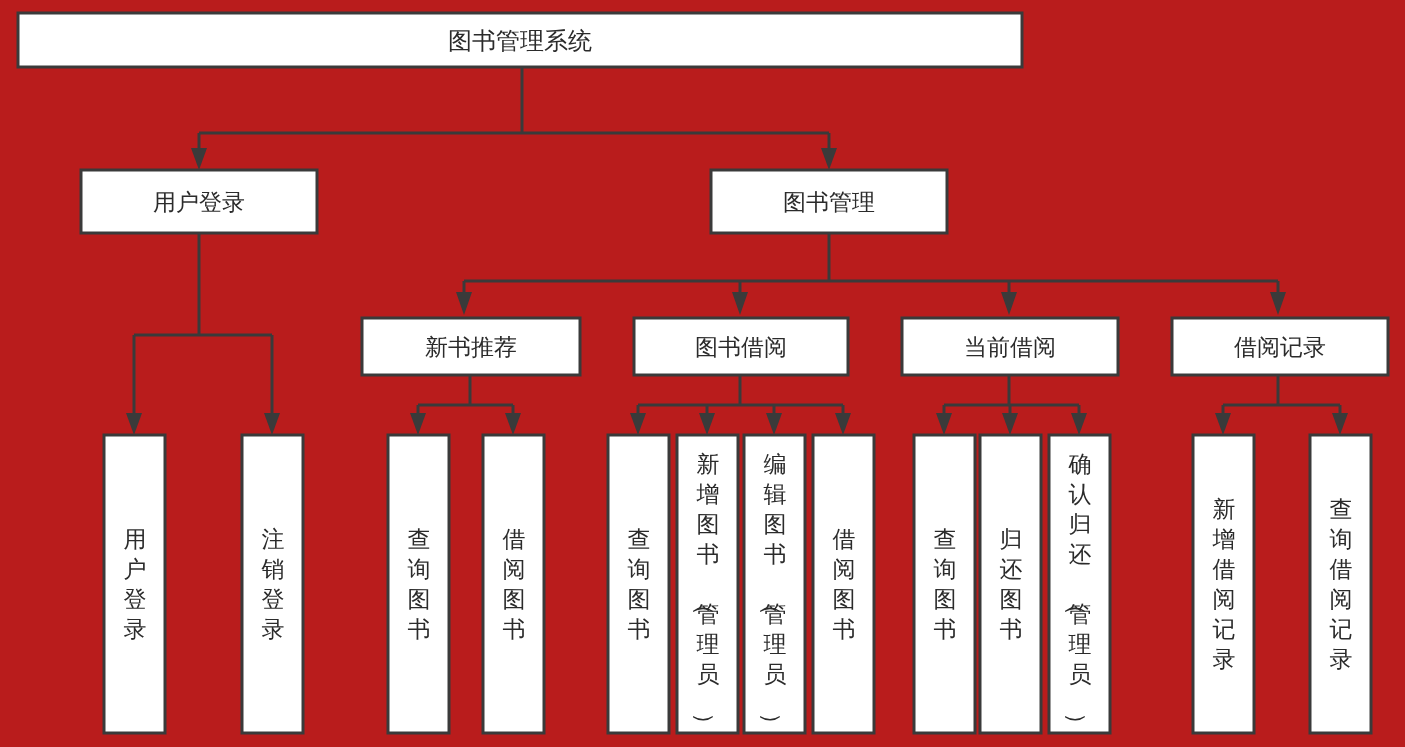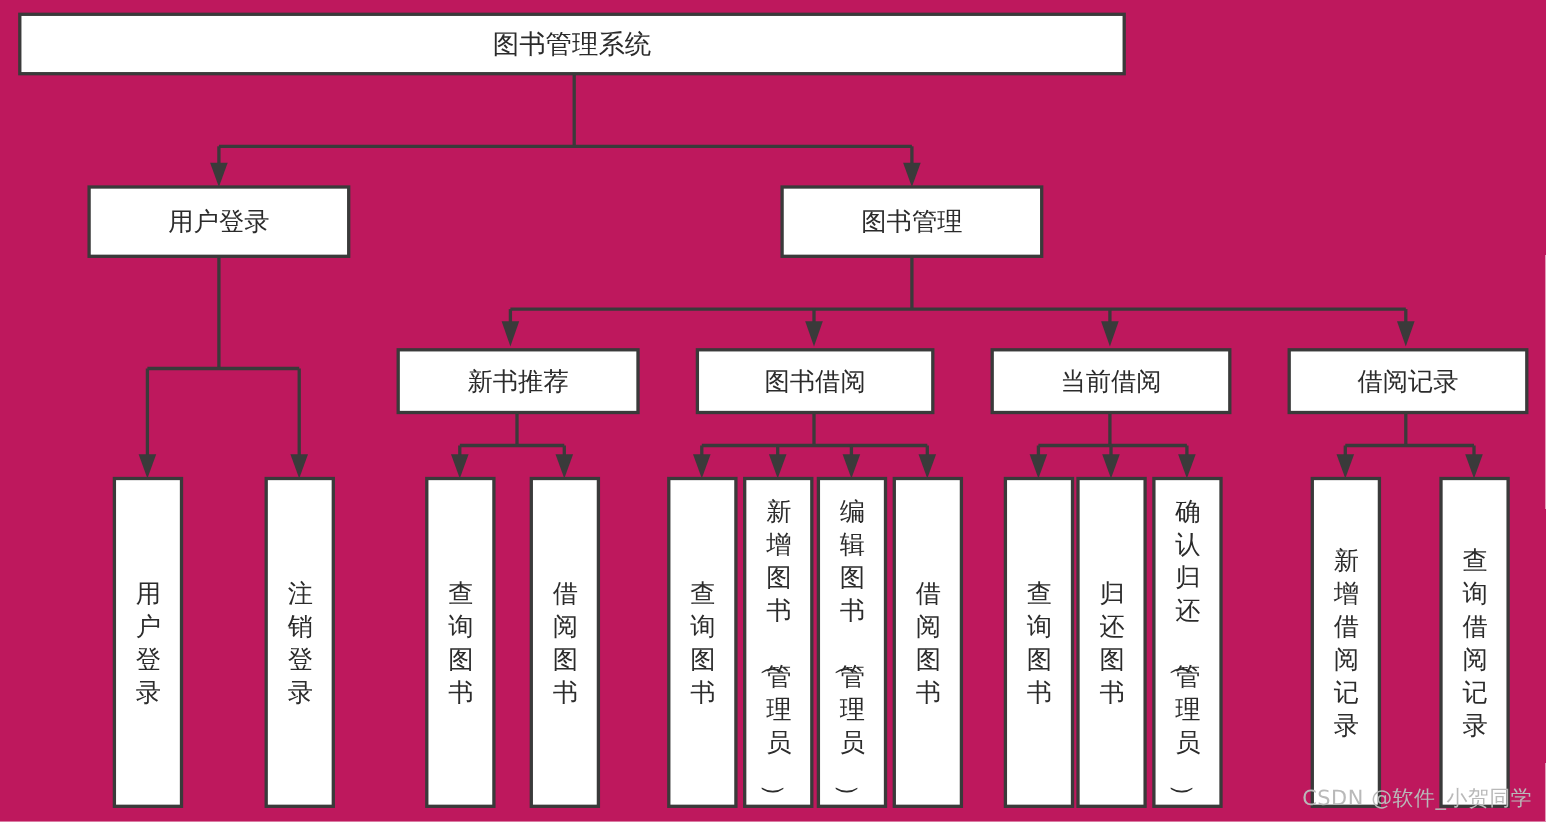--- a/index.html
+++ b/index.html
@@ -8,21 +8,21 @@
     padding: 0;
     background: #ffffff;
   }
   body {
     font-family: "DejaVu Sans", "Liberation Sans", sans-serif;
   }
   #diagram-root {
     position: relative;
     width: 1405px;
     height: 747px;
-    background: #be185d;
+    background: #b91c1c;
     overflow: hidden;
   }
   svg#flow-svg {
     position: absolute;
     top: 0;
     left: 0;
     width: 1405px;
     height: 747px;
   }
   .node-box {
@@ -220,15 +220,14 @@
       <rect class="node-box" x="1193" y="435" width="61" height="298"></rect>
       <text class="vlabel" x="1224" y="517.4"><tspan x="1224" y="517.4">新</tspan><tspan x="1224" y="547.4">增</tspan><tspan x="1224" y="577.4">借</tspan><tspan x="1224" y="607.4">阅</tspan><tspan x="1224" y="637.4">记</tspan><tspan x="1224" y="667.4">录</tspan></text>
     </g>
     <g>
       <rect class="node-box" x="1310" y="435" width="61" height="298"></rect>
       <text class="vlabel" x="1341" y="517.4"><tspan x="1341" y="517.4">查</tspan><tspan x="1341" y="547.4">询</tspan><tspan x="1341" y="577.4">借</tspan><tspan x="1341" y="607.4">阅</tspan><tspan x="1341" y="637.4">记</tspan><tspan x="1341" y="667.4">录</tspan></text>
     </g>
 
   </svg>
 
-  <div class="watermark">CSDN @软件_小贺同学</div>
 
 </div>
 
 </body></html>

